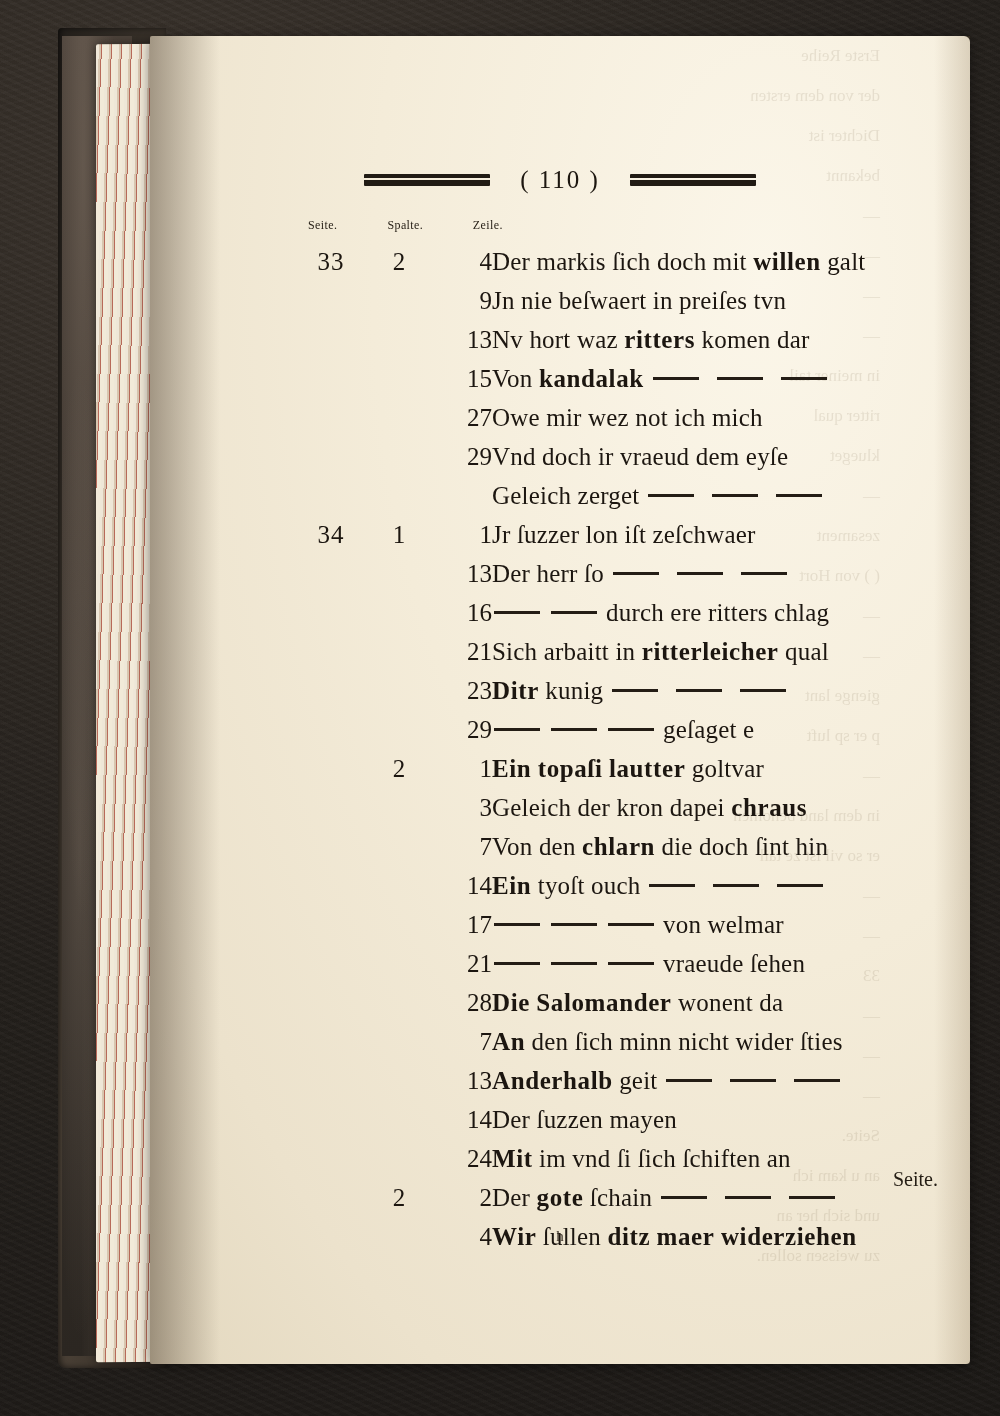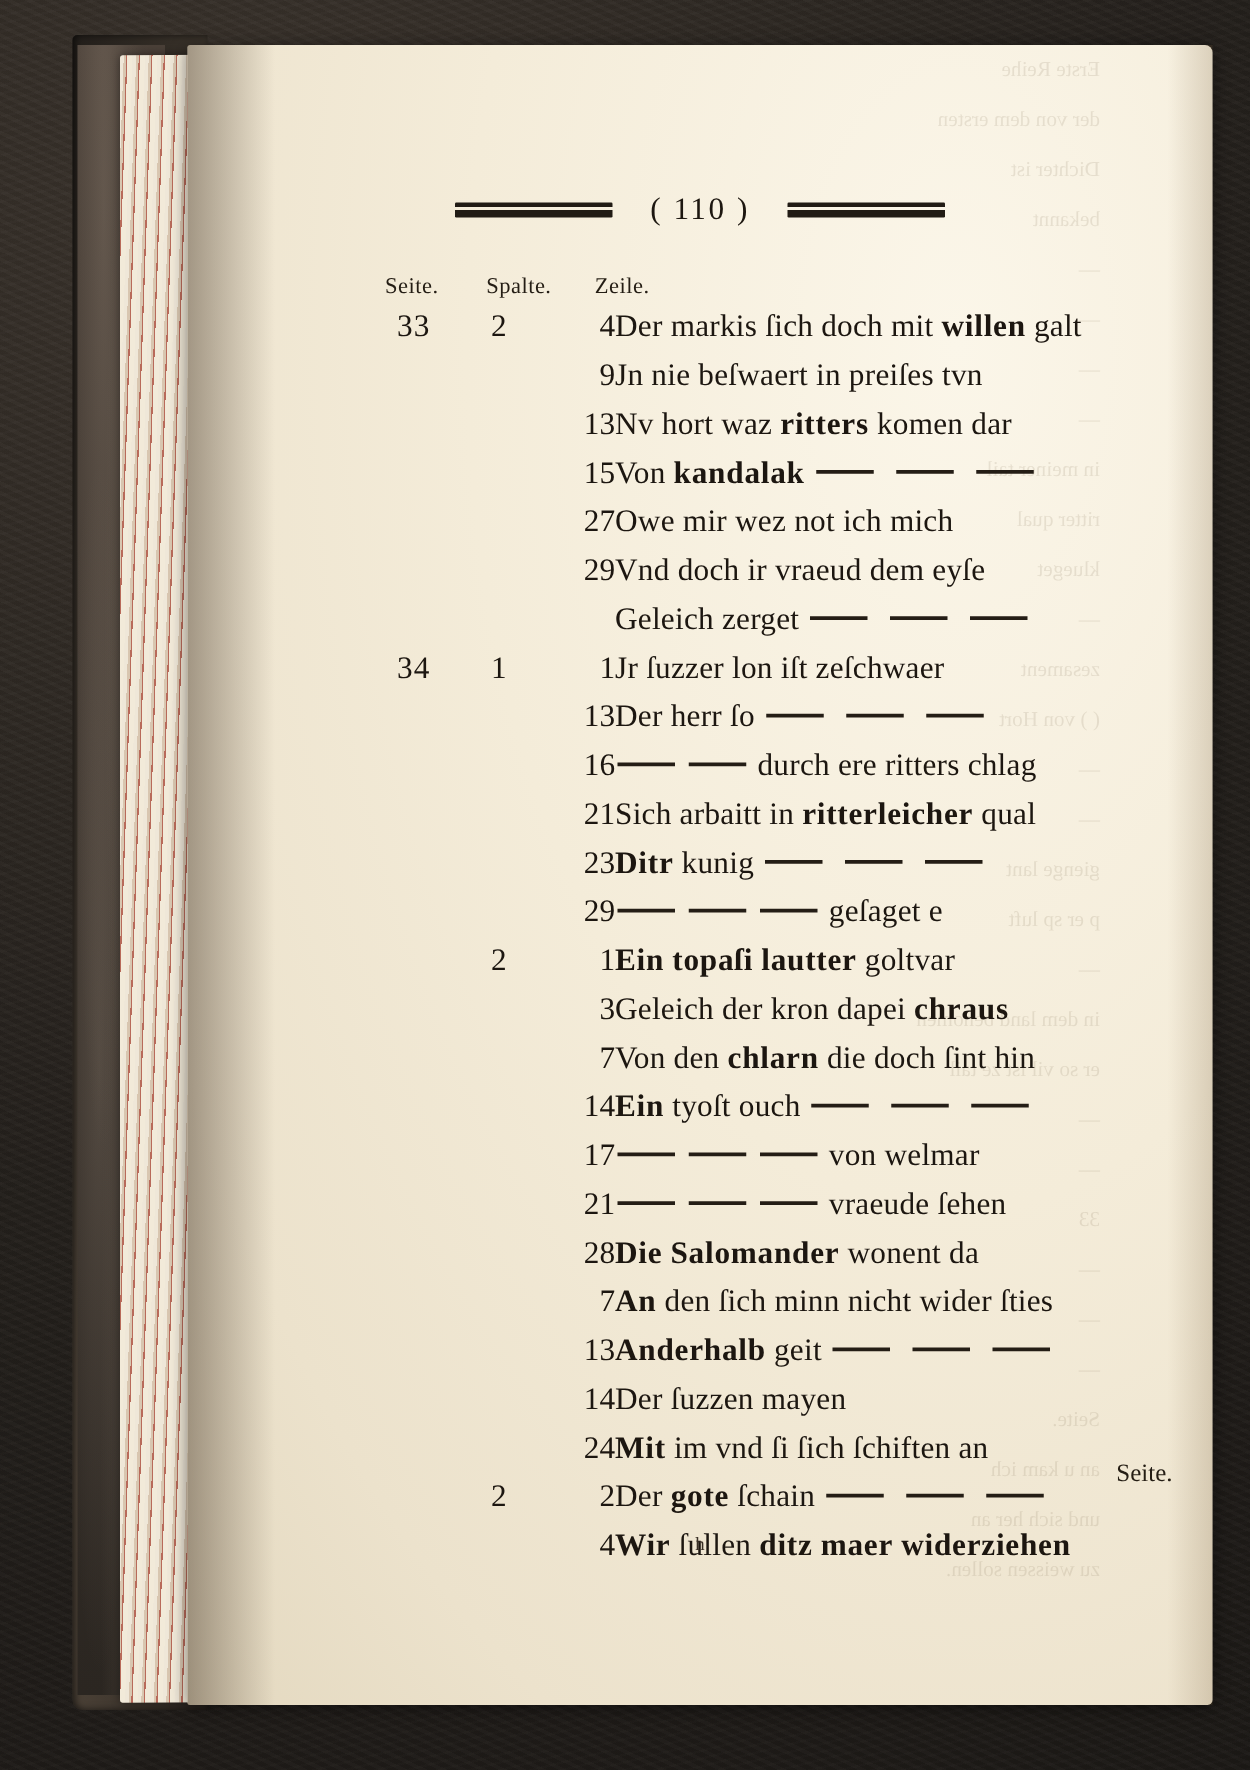--- a/index.html
+++ b/index.html
@@ -117,21 +117,21 @@
 
   .content {
     position: absolute;
     left: 0; top: 0;
     width: 820px; height: 1328px;
   }
 
   
   .header {
     position: absolute;
-    top: 118px;
+    top: 130px;
     left: 0;
     width: 820px;
     display: flex;
     align-items: center;
     justify-content: center;
     gap: 26px;
   }
   .rule {
     width: 126px;
     height: 12px;
@@ -150,21 +150,21 @@
     min-width: 88px;
     text-align: center;
   }
 
   
   .colheads {
     position: absolute;
     top: 182px;
     left: 158px;
     width: 420px;
-    font-size: 18px;
+    font-size: 12px;
     color: #241d14;
     letter-spacing: 0.4px;
     font-family: Liberation Serif, serif;
   }
   .colheads span { display: inline-block; }
   .ch-seite  { width: 76px; }
   .ch-spalte { width: 82px; }
   .ch-zeile  { width: 70px; }
 
   

